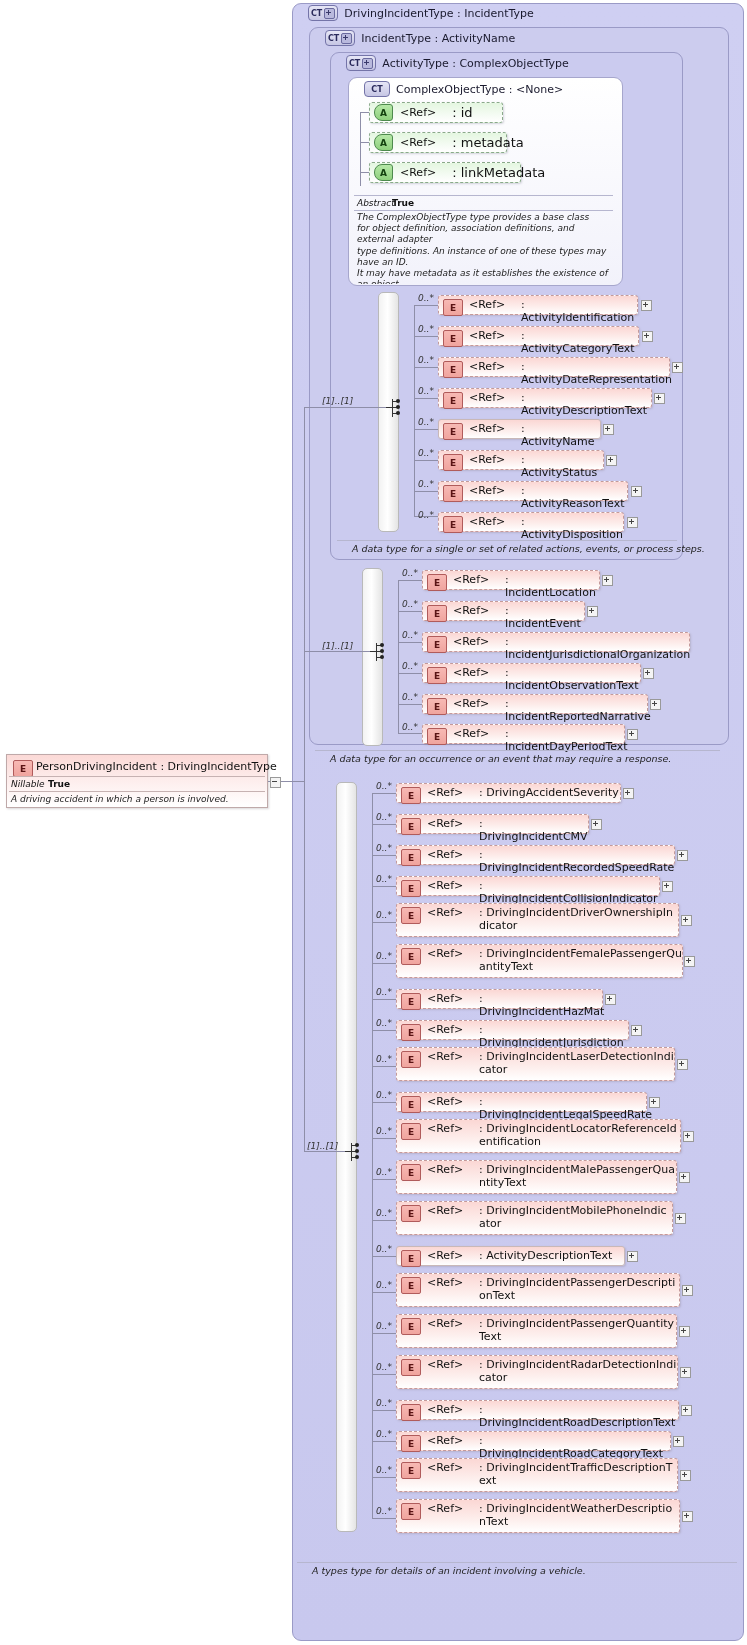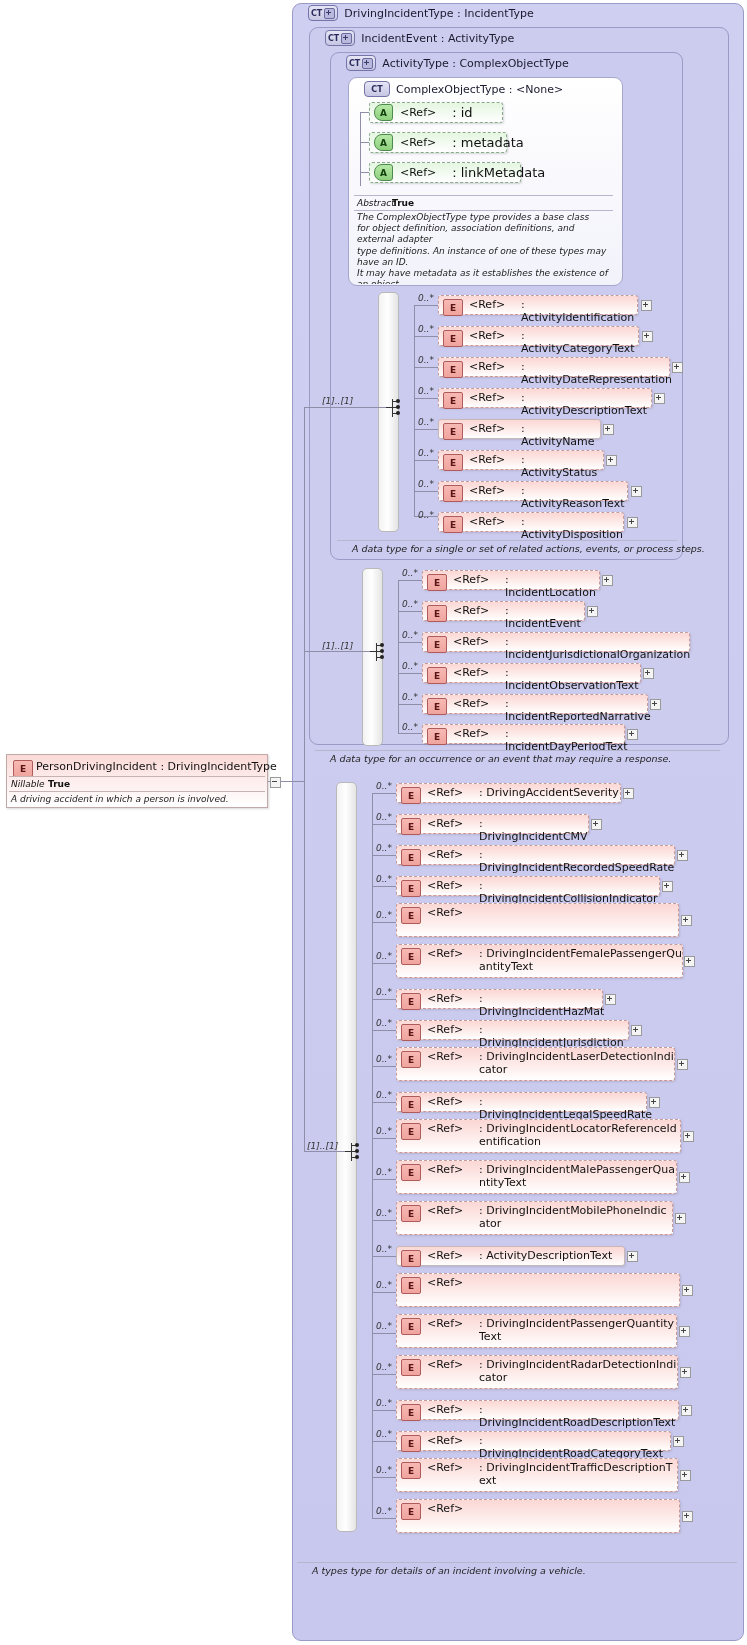--- a/index.html
+++ b/index.html
@@ -248,21 +248,21 @@
   <div class="ct-box lvl1 abs" style="left:292px;top:3px;width:452px;height:1638px;">
   </div>
   <div class="ct-head" style="left:300px;top:5px;">
     <span class="ct-badge">CT<span class="plus"></span></span>
     <span class="ct-title">DrivingIncidentType : IncidentType</span>
   </div>
 
   <div class="ct-box lvl2 abs" style="left:309px;top:27px;width:420px;height:718px;"></div>
   <div class="ct-head" style="left:317px;top:30px;">
     <span class="ct-badge">CT<span class="plus"></span></span>
-    <span class="ct-title">IncidentEvent : ActivityType</span>
+    <span class="ct-title">IncidentType : ActivityName</span>
   </div>
 
   <div class="ct-box lvl3 abs" style="left:330px;top:52px;width:353px;height:508px;"></div>
   <div class="ct-head" style="left:338px;top:55px;">
     <span class="ct-badge">CT<span class="plus"></span></span>
     <span class="ct-title">ActivityType : ComplexObjectType</span>
   </div>
 
   <div class="ct-box lvl4 abs" style="left:348px;top:77px;width:275px;height:209px;"></div>
   <div class="ct-head" style="left:356px;top:81px;">
@@ -532,20 +532,21 @@
     <span class="e-ref">&lt;Ref&gt;</span>
     <span class="e-name">: DrivingIncidentCollisionIndicator</span>
   </div>
   <div class="plusbox" style="left:662px;top:881px;"></div>
 
   <div class="hline" style="left:372px;top:922px;width:24px;"></div>
   <div class="occ" style="left:376px;top:910px;">0..*</div>
   <div class="el-row" style="left:396px;top:903px;width:283px;height:34px;">
     <span class="e-badge">E</span>
     <span class="e-ref">&lt;Ref&gt;</span>
+    <span class="e-name" style="width:200px;word-break:break-all;">: DrivingIncidentDriverOwnershipIndicator</span>
   </div>
   <div class="plusbox" style="left:681px;top:915px;"></div>
 
   <div class="hline" style="left:372px;top:963px;width:24px;"></div>
   <div class="occ" style="left:376px;top:951px;">0..*</div>
   <div class="el-row" style="left:396px;top:944px;width:287px;height:34px;">
     <span class="e-badge">E</span>
     <span class="e-ref">&lt;Ref&gt;</span>
     <span class="e-name" style="width:203px;word-break:break-all;">: DrivingIncidentFemalePassengerQuantityText</span>
   </div>
@@ -621,20 +622,21 @@
     <span class="e-ref">&lt;Ref&gt;</span>
     <span class="e-name">: ActivityDescriptionText</span>
   </div>
   <div class="plusbox" style="left:627px;top:1251px;"></div>
 
   <div class="hline" style="left:372px;top:1292px;width:24px;"></div>
   <div class="occ" style="left:376px;top:1280px;">0..*</div>
   <div class="el-row" style="left:396px;top:1273px;width:284px;height:34px;">
     <span class="e-badge">E</span>
     <span class="e-ref">&lt;Ref&gt;</span>
+    <span class="e-name" style="width:201px;word-break:break-all;">: DrivingIncidentPassengerDescriptionText</span>
   </div>
   <div class="plusbox" style="left:682px;top:1285px;"></div>
 
   <div class="hline" style="left:372px;top:1333px;width:24px;"></div>
   <div class="occ" style="left:376px;top:1321px;">0..*</div>
   <div class="el-row" style="left:396px;top:1314px;width:281px;height:34px;">
     <span class="e-badge">E</span>
     <span class="e-ref">&lt;Ref&gt;</span>
     <span class="e-name" style="width:198px;word-break:break-all;">: DrivingIncidentPassengerQuantityText</span>
   </div>
@@ -674,19 +676,20 @@
     <span class="e-ref">&lt;Ref&gt;</span>
     <span class="e-name" style="width:199px;word-break:break-all;">: DrivingIncidentTrafficDescriptionText</span>
   </div>
   <div class="plusbox" style="left:680px;top:1470px;"></div>
 
   <div class="hline" style="left:372px;top:1518px;width:24px;"></div>
   <div class="occ" style="left:376px;top:1506px;">0..*</div>
   <div class="el-row" style="left:396px;top:1499px;width:284px;height:34px;">
     <span class="e-badge">E</span>
     <span class="e-ref">&lt;Ref&gt;</span>
+    <span class="e-name" style="width:201px;word-break:break-all;">: DrivingIncidentWeatherDescriptionText</span>
   </div>
   <div class="plusbox" style="left:682px;top:1511px;"></div>
 
   <div class="annot-sep" style="left:297px;top:1562px;width:440px;"></div>
   <div class="annot" style="left:312px;top:1565px;">A types type for details of an incident involving a vehicle.</div>
 
 </div>
 
 </body></html>

